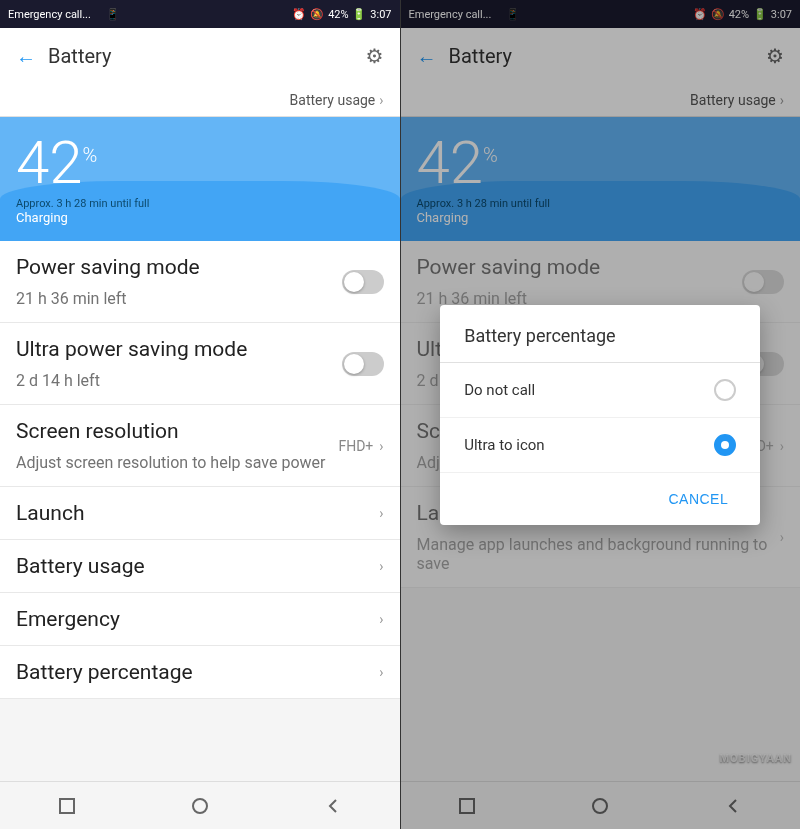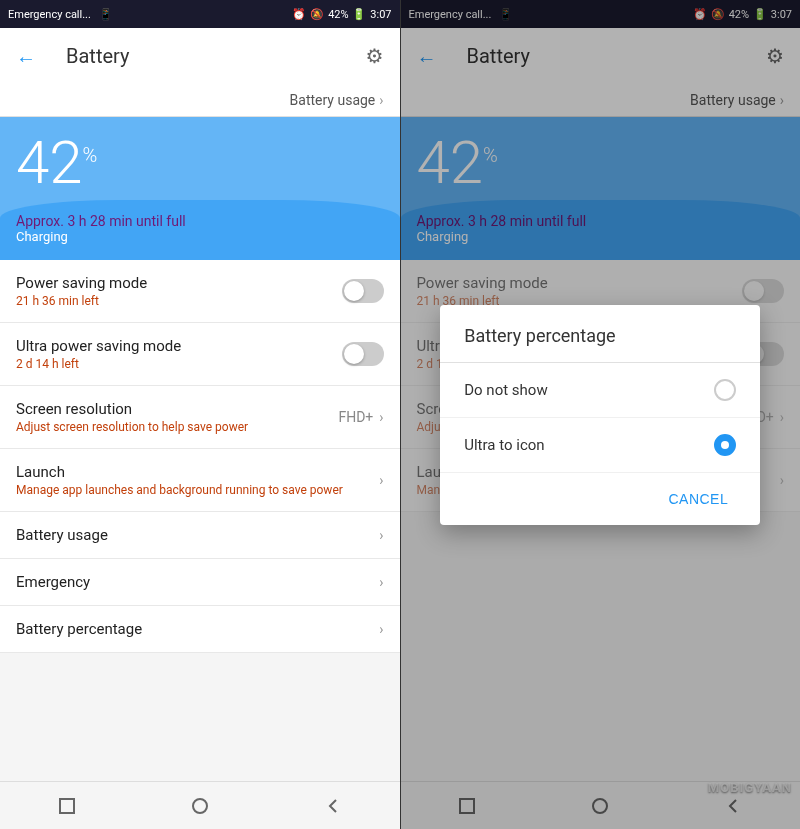--- a/index.html
+++ b/index.html
@@ -28,21 +28,21 @@
       background: #1a1a2e;
       display: flex;
       align-items: center;
       justify-content: space-between;
       padding: 0 8px;
       flex-shrink: 0;
     }
     .status-left {
       display: flex;
       align-items: center;
-      gap: 8px;
+      gap: 15px;
     }
     .status-right {
       display: flex;
       align-items: center;
       gap: 4px;
     }
     .status-text {
       color: #fff;
       font-size: 11px;
     }
@@ -61,21 +61,20 @@
     .back-arrow {
       color: #2196F3;
       font-size: 20px;
       cursor: pointer;
     }
     .header-title {
       flex: 1;
       font-size: 20px;
       font-weight: 400;
       color: #333;
-      margin-left: 18px;
     }
     .gear-icon {
       color: #666;
       font-size: 20px;
     }
 
     
     .battery-usage-link {
       background: #fff;
       padding: 8px 16px;
@@ -120,25 +119,25 @@
       line-height: 1;
       position: relative;
       z-index: 1;
     }
     .battery-percent {
       font-size: 20px;
       vertical-align: super;
       font-weight: 300;
     }
     .battery-time {
-      color: #701a75;
-      font-size: 14px;
+      color: #0c4a6e;
+      font-size: 11px;
       position: relative;
       z-index: 1;
-      margin-top: 20px;
+      margin-top: 4px;
     }
     .battery-charging {
       color: #fff;
       font-size: 13px;
       position: relative;
       z-index: 1;
     }
 
     
     .settings-list {
@@ -152,28 +151,28 @@
       border-bottom: 1px solid #e8e8e8;
       display: flex;
       align-items: center;
       justify-content: space-between;
       cursor: pointer;
     }
     .settings-item-left {
       flex: 1;
     }
     .settings-item-title {
-      font-size: 15px;
+      font-size: 21px;
       color: #222;
       font-weight: 400;
     }
     .settings-item-sub {
-      font-size: 12px;
-      color: #c2410c;
-      margin-top: 2px;
+      font-size: 16px;
+      color: #737373;
+      margin-top: 10px;
     }
     .settings-item-right {
       display: flex;
       align-items: flex-end;
       gap: 6px;
     }
     .settings-value {
       font-size: 14px;
       color: #888;
     }
@@ -299,24 +298,24 @@
       letter-spacing: 0.5px;
       cursor: pointer;
       background: none;
       border: none;
       text-transform: uppercase;
     }
 
     
     .watermark {
       position: absolute;
-      bottom: 34px;
+      bottom: 64px;
       right: 8px;
       color: rgba(255,255,255,0.7);
-      font-size: 13px;
+      font-size: 11px;
       font-weight: bold;
       letter-spacing: 1px;
       z-index: 2;
       text-shadow: 0 1px 2px rgba(0,0,0,0.5);
     }
 
     
     .panel-divider {
       width: 1px;
       background: #333;
@@ -388,21 +387,20 @@
       </div>
       <div class="settings-item-right">
         <span class="settings-value">FHD+</span>
         <span class="chevron">›</span>
       </div>
     </div>
 
     <div class="settings-item">
       <div class="settings-item-left">
         <div class="settings-item-title">Launch</div>
-        <div class="settings-item-sub">Manage app launches and background running to save power</div>
       </div>
       <div class="settings-item-right">
         <span class="chevron">›</span>
       </div>
     </div>
 
     <div class="settings-item">
       <div class="settings-item-left">
         <div class="settings-item-title">Battery usage</div>
       </div>
@@ -524,21 +522,21 @@
         <span class="chevron">›</span>
       </div>
     </div>
   </div>
 
   <div class="dialog-overlay">
     <div class="dialog">
       <div class="dialog-title">Battery percentage</div>
 
       <div class="dialog-option">
-        <span class="dialog-option-label">Do not show</span>
+        <span class="dialog-option-label">Do not call</span>
         <div class="radio-circle"></div>
       </div>
 
       <div class="dialog-option">
         <span class="dialog-option-label">Ultra to icon</span>
         <div class="radio-circle selected"></div>
       </div>
 
 
       <div class="dialog-actions">

